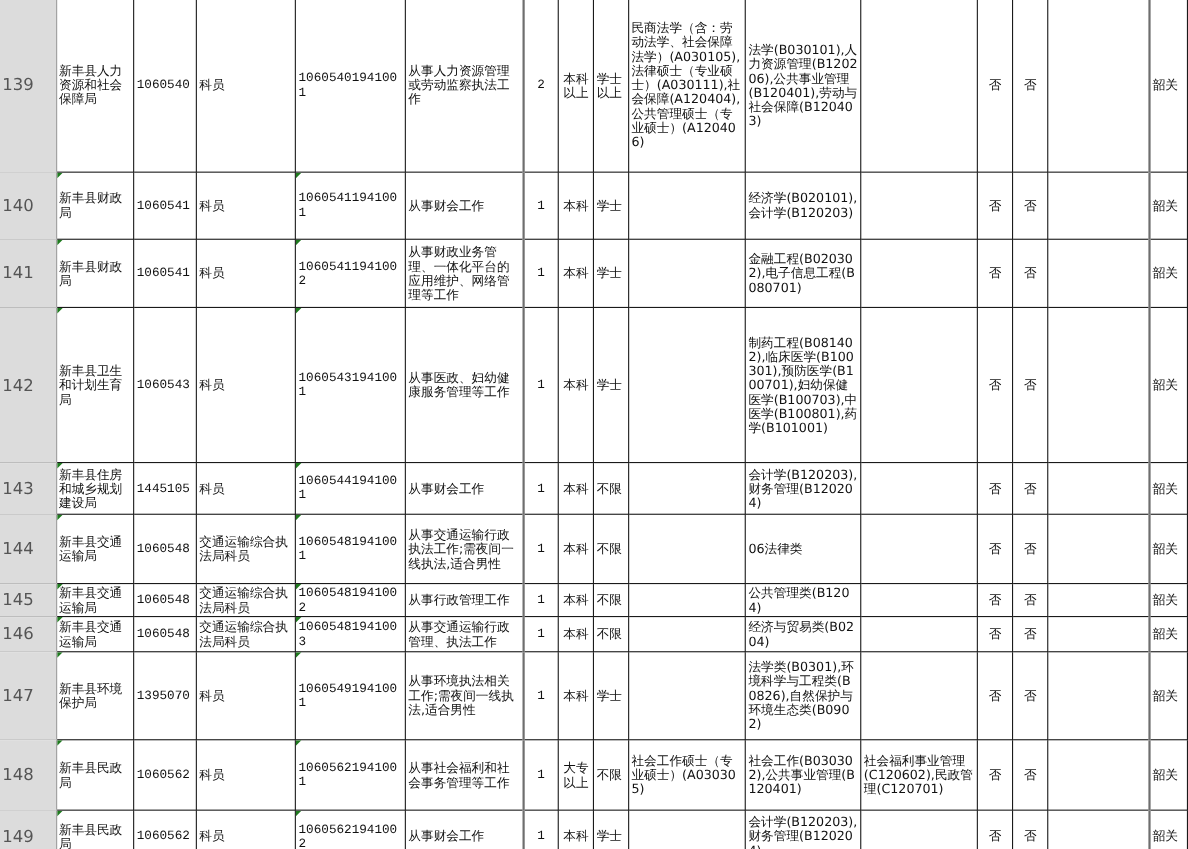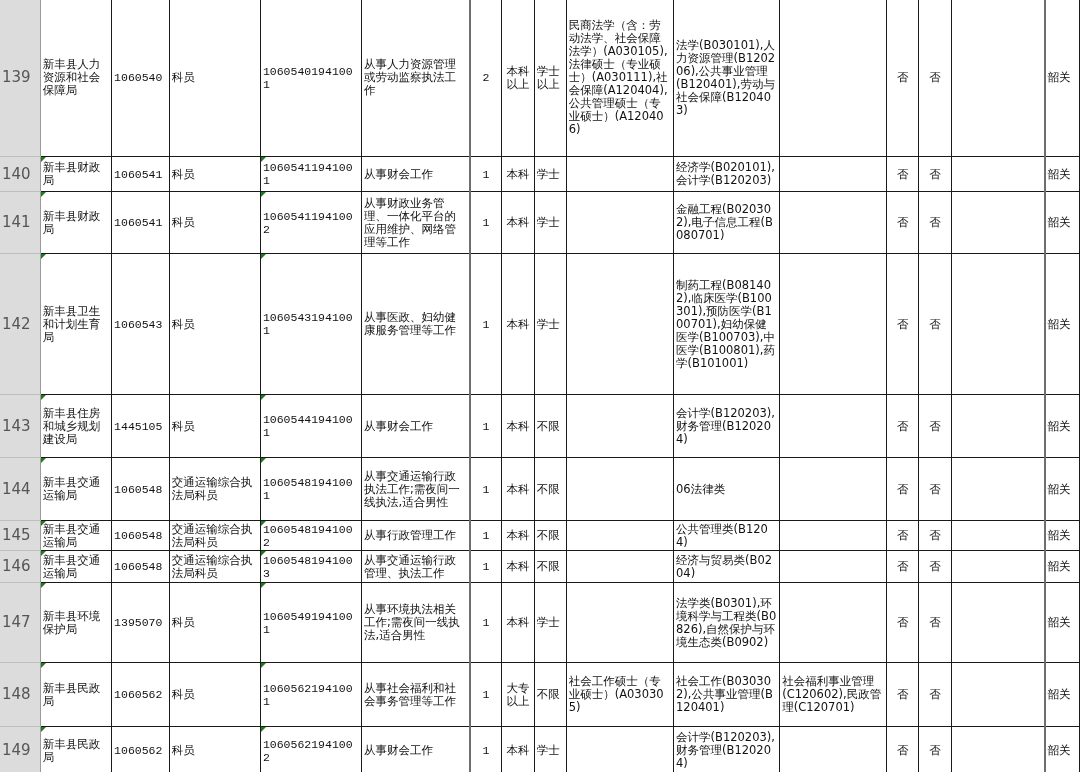--- a/index.html
+++ b/index.html
@@ -2,21 +2,21 @@
 <html><head>
 <meta charset="utf-8">
 <style>
   html, body { margin: 0; padding: 0; background: #ffffff; }
   body { width: 1080px; height: 772px; overflow: hidden; position: relative;
          font-family: "DejaVu Sans", "Liberation Sans", sans-serif; }
   table.sheet { border-collapse: collapse; table-layout: fixed; position: absolute; left: 0; top: -2px; }
   table.sheet td { border: 1px solid #1a1a1a; padding: 0 2px; font-size: 11.5px; line-height: 13px;
                    color: #111; vertical-align: middle; overflow: hidden; position: relative; }
   table.sheet td.rh { background: #dcdcdc; color: #555; font-size: 15px; text-align: right;
-                      padding-right: 9px; border: none; border-bottom: 1px solid #bdbdbd; border-right: 1px solid #9a9a9a; }
+                      padding-right: 20px; border: none; border-bottom: 1px solid #bdbdbd; border-right: 1px solid #9a9a9a; }
   td.c { text-align: center; }
   td.l { text-align: left; }
   td.num { font-family: Liberation Mono, monospace; font-size: 11.5px; }
   td.gv { border-left: 2px solid #6e6e6e !important; }
   .tri { position: absolute; left: 0; top: 0; width: 0; height: 0;
          border-top: 5px solid #1f7a1f; border-right: 5px solid transparent; }
   .cell-text { white-space: pre-line; word-break: break-all; }
 </style>
 </head>
 <body>
@@ -52,21 +52,21 @@
         <td class="c"><span class="cell-text">本科以上</span></td>
         <td class="l"><span class="cell-text">学士以上</span></td>
         <td class="l"><span class="cell-text">民商法学（含：劳动法学、社会保障法学）(A030105),法律硕士（专业硕士）(A030111),社会保障(A120404),公共管理硕士（专业硕士）(A120406)</span></td>
         <td class="l"><span class="cell-text">法学(B030101),人力资源管理(B120206),公共事业管理(B120401),劳动与社会保障(B120403)</span></td>
         <td class="l"><span class="cell-text"></span></td>
         <td class="c"><span class="cell-text">否</span></td>
         <td class="c"><span class="cell-text">否</span></td>
         <td class="l"><span class="cell-text"></span></td>
         <td class="l gv"><span class="cell-text">韶关</span></td>
       </tr>
-      <tr style="height: 35px;">
+      <tr style="height: 61px;">
         <td class="rh">140</td>
         <td class="l"><span class="tri"></span><span class="cell-text">新丰县财政局</span></td>
         <td class="l num"><span class="cell-text">1060541</span></td>
         <td class="l"><span class="cell-text">科员</span></td>
         <td class="l num"><span class="tri"></span><span class="cell-text">10605411941001</span></td>
         <td class="l"><span class="cell-text">从事财会工作</span></td>
         <td class="c num gv"><span class="cell-text">1</span></td>
         <td class="c"><span class="cell-text">本科</span></td>
         <td class="l"><span class="cell-text">学士</span></td>
         <td class="l"><span class="cell-text"></span></td>
@@ -106,21 +106,21 @@
         <td class="c"><span class="cell-text">本科</span></td>
         <td class="l"><span class="cell-text">学士</span></td>
         <td class="l"><span class="cell-text"></span></td>
         <td class="l"><span class="cell-text">制药工程(B081402),临床医学(B100301),预防医学(B100701),妇幼保健医学(B100703),中医学(B100801),药学(B101001)</span></td>
         <td class="l"><span class="cell-text"></span></td>
         <td class="c"><span class="cell-text">否</span></td>
         <td class="c"><span class="cell-text">否</span></td>
         <td class="l"><span class="cell-text"></span></td>
         <td class="l gv"><span class="cell-text">韶关</span></td>
       </tr>
-      <tr style="height: 63px;">
+      <tr style="height: 47px;">
         <td class="rh">143</td>
         <td class="l"><span class="tri"></span><span class="cell-text">新丰县住房和城乡规划建设局</span></td>
         <td class="l num"><span class="cell-text">1445105</span></td>
         <td class="l"><span class="cell-text">科员</span></td>
         <td class="l num"><span class="tri"></span><span class="cell-text">10605441941001</span></td>
         <td class="l"><span class="cell-text">从事财会工作</span></td>
         <td class="c num gv"><span class="cell-text">1</span></td>
         <td class="c"><span class="cell-text">本科</span></td>
         <td class="l"><span class="cell-text">不限</span></td>
         <td class="l"><span class="cell-text"></span></td>

